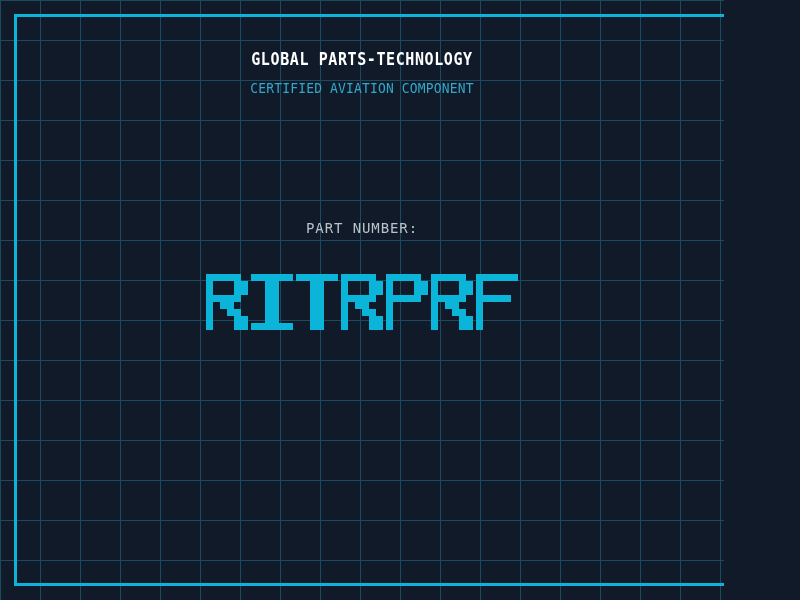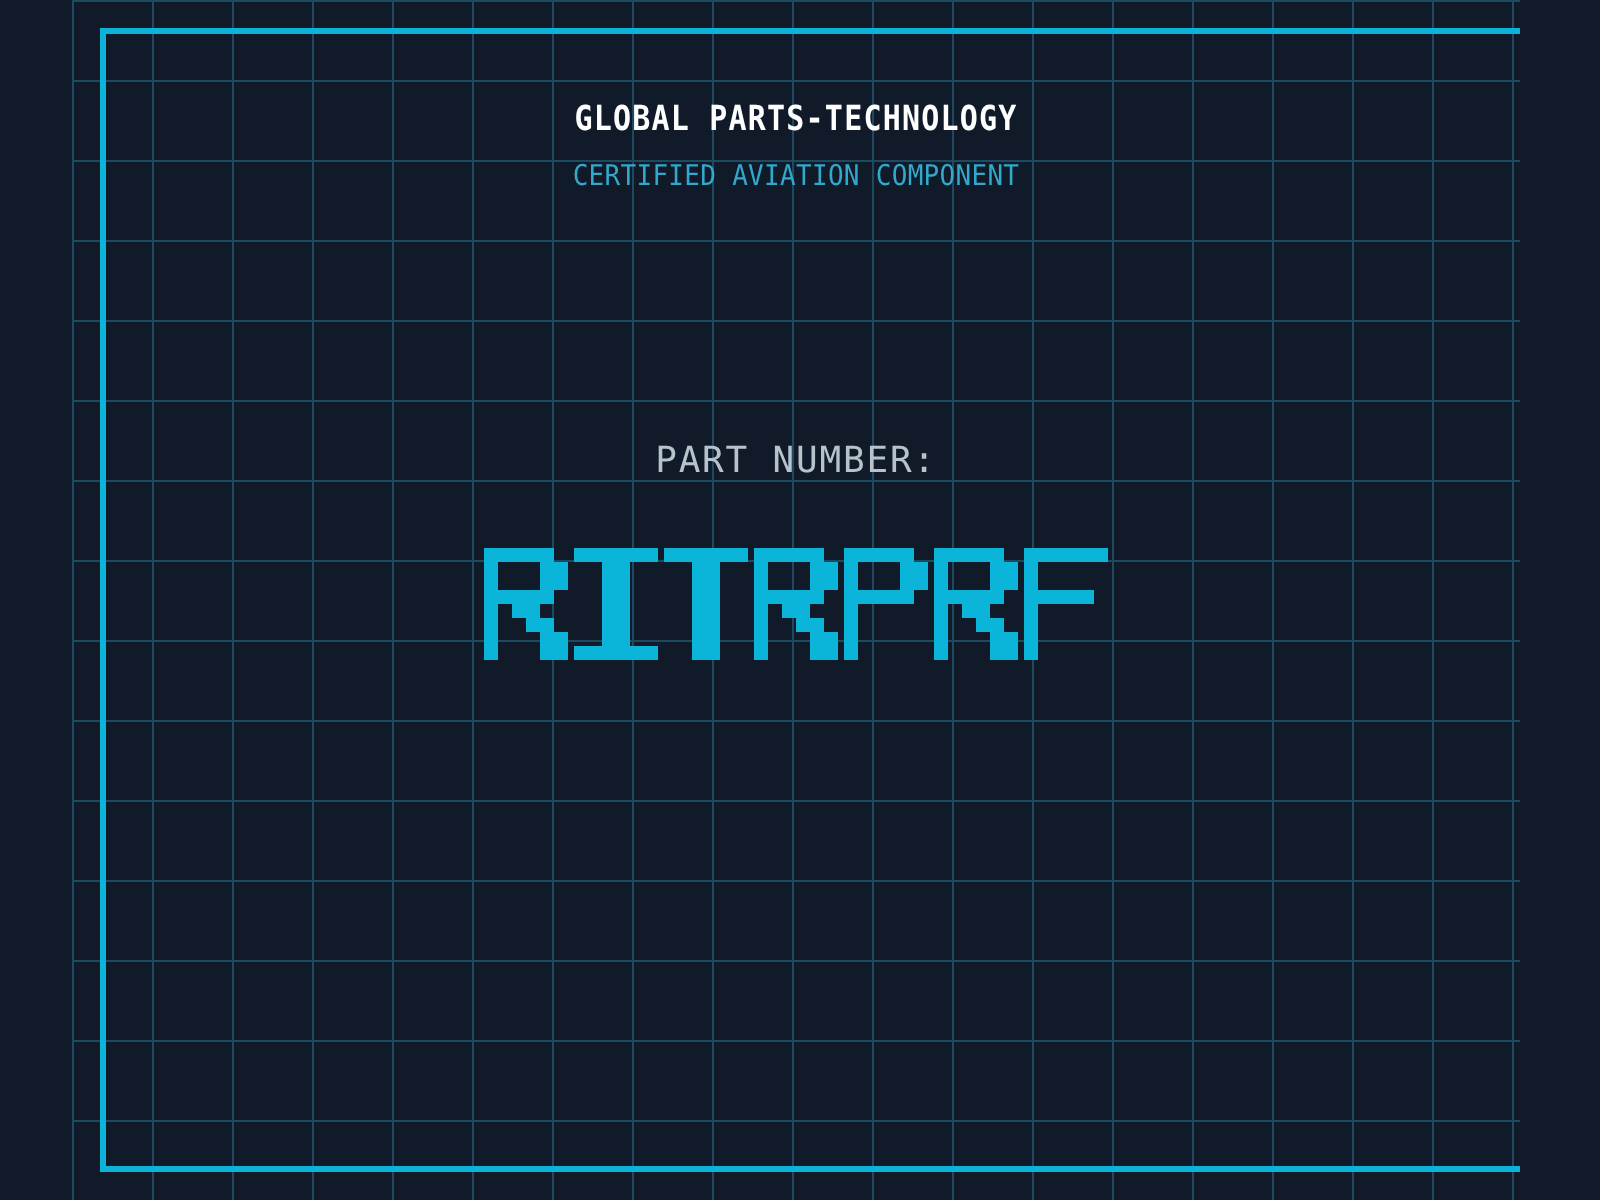--- a/index.html
+++ b/index.html
@@ -17,21 +17,20 @@
   body {
     background: var(--background);
     font-family: "DejaVu Sans Mono", "Liberation Mono", monospace;
   }
   .screen {
     position: relative;
     width: 724px;
     height: 600px;
     background: var(--background);
     overflow: hidden;
-    margin-left: 36px;
   }
   .grid-layer {
     position: absolute;
     inset: 0;
     background-image:
       linear-gradient(to right, var(--grid-line) 1px, transparent 1px),
       linear-gradient(to bottom, var(--grid-line) 1px, transparent 1px);
     background-size: 40px 40px;
   }
   .frame {
@@ -59,21 +58,21 @@
   }
   .certification-subtitle {
     top: 81px;
     font-size: 13px;
     letter-spacing: 0.15px;
     color: var(--subtitle);
     transform: scaleY(1.1);
   }
   .part-number-label {
     top: 220px;
-    font-size: 18px;
+    font-size: 14px;
     letter-spacing: 0.9px;
     color: var(--part-label);
   }
   .part-number-display {
     position: absolute;
     top: 274px;
     left: 50%;
     transform: translateX(-50%);
     display: flex;
     gap: 3px;

